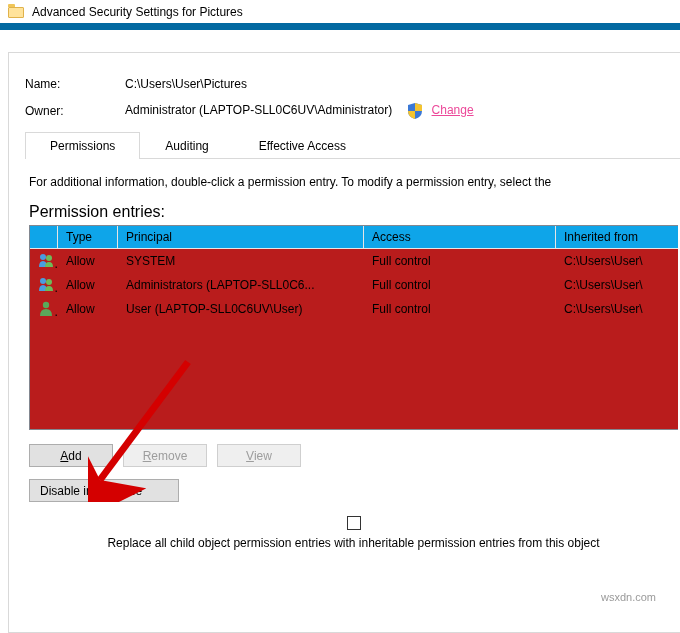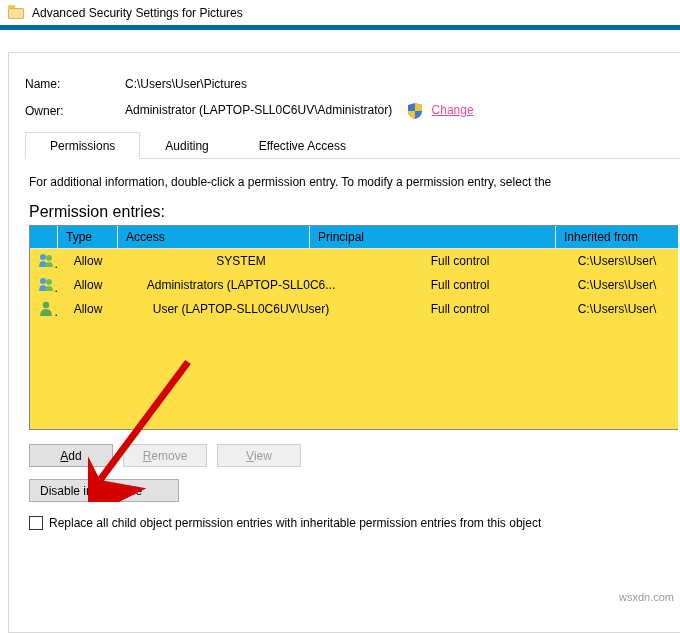--- a/index.html
+++ b/index.html
@@ -1,17 +1,17 @@
 <!DOCTYPE html>
 <html><head>
   <meta charset="utf-8">
   <style>
     * { box-sizing: border-box; margin: 0; padding: 0; }
     body { font-family: "Segoe UI", Tahoma, sans-serif; font-size: 12px; color: #000; background: #fff; width: 680px; height: 633px; overflow: hidden; position: relative; }
-    .titlebar { height: 30px; border-bottom: 5px solid #0369a1; display: flex; align-items: center; padding: 0 8px; gap: 8px; }
+    .titlebar { height: 30px; border-bottom: 7px solid #0369a1; display: flex; align-items: center; padding: 0 8px; gap: 8px; }
     .folder-icon { width: 16px; height: 12px; display: inline-block; position: relative; }
     .folder-icon .tab { position:absolute; top:-2px; left:0; width:7px; height:3px; background:#f0c659; border-radius:1px 1px 0 0; }
     .folder-icon .body { position:absolute; top:1px; left:0; width:16px; height:11px; background:#ffe39b; border:1px solid #e0b24b; border-radius:1px; }
     .titlebar-text { font-size: 12px; }
     .panel { position: absolute; left: 8px; right: 0; top: 52px; bottom: 0; border: 1px solid #d9d9d9; border-right: none; padding: 18px 0 0 16px; }
     .info-row { display: flex; margin: 6px 0 12px 0; font-size: 12px; align-items: center; }
     .info-label { width: 100px; }
     .owner-value { display: flex; gap: 6px; }
     .shield { width: 14px; height: 16px; display:inline-block; }
     .shield svg { display:block; }
@@ -24,33 +24,33 @@
     .entries-label { font-size: 16px; margin-bottom: 4px; }
     .table { border: 1px solid #828790; border-right: none; width: 100%; }
     .thead { display: flex; background: #0ea5e9; }
     .th { padding: 4px 8px; font-size: 12px; border-right: 1px solid #e5e5e5; border-bottom: 1px solid #e5e5e5; white-space: nowrap; overflow: hidden; }
     .th:last-child { border-right: none; }
     .col-icon { width: 28px; flex: none; }
     .col-type { width: 60px; flex: none; }
     .col-principal { width: 246px; flex: none; }
     .col-access { width: 192px; flex: none; }
     .col-inherited { flex: 1; }
-    .tbody { height: 180px; overflow: hidden; background: #fde047; text-align: center; }
+    .tbody { height: 180px; overflow: hidden; background: #b91c1c; }
     .tr { display: flex; align-items: center; height: 24px; }
     .td { padding: 2px 8px; font-size: 12px; white-space: nowrap; overflow: hidden; text-overflow: ellipsis; }
     .usericon { width: 16px; height: 16px; display:inline-block; }
     .btn-row { display: flex; gap: 10px; margin-top: 14px; }
     .btn { min-width: 84px; height: 23px; border: 1px solid #adadad; background: #e1e1e1; font-size: 12px; cursor: pointer; padding: 0 12px; text-align: center; text-decoration: underline; text-decoration-color: transparent; color: #000; }
     .btn .ul { text-decoration: underline; }
     .btn:disabled { color: #9d9d9d; border-color: #cfcfcf; background: #efefef; cursor: default; }
     .btn-wide { min-width: 150px; text-align: left; padding: 0 10px; }
-    .check-row { display: flex; align-items: center; gap: 6px; margin-top: 14px; }
+    .check-row { display: flex; align-items: center; gap: 6px; margin-top: 14px; flex-direction: column; }
     .check { width: 14px; height: 14px; border: 1px solid #333; background: #fff; flex: none; }
     .arrow { position: absolute; left: 88px; top: 352px; pointer-events: none; }
-    .watermark { position: absolute; right: 6px; bottom: 30px; font-size: 11px; color: #9a9a9a; font-family: Arial, sans-serif; margin-left: 47px; }
+    .watermark { position: absolute; right: 24px; bottom: 30px; font-size: 11px; color: #9a9a9a; font-family: Arial, sans-serif; margin-left: 47px; }
   </style>
 </head>
 <body>
 
 <div class="titlebar">
   <span class="folder-icon">
       <span class="tab"></span>
       <span class="body"></span>
     </span>
   <span class="titlebar-text">Advanced Security Settings for Pictures</span>
@@ -86,22 +86,22 @@
   </div>
 
   <div class="tab-content">
     <div class="hint">For additional information, double-click a permission entry. To modify a permission entry, select the </div>
     <div class="entries-label">Permission entries:</div>
 
     <div class="table">
       <div class="thead">
         <div class="th col-icon"></div>
         <div class="th col-type">Type</div>
+        <div class="th col-principal">Principal</div>
         <div class="th col-access">Access</div>
-        <div class="th col-principal">Principal</div>
         <div class="th col-inherited">Inherited from</div>
       </div>
       <div class="tbody" id="tbody">
           <div class="tr">
             <div class="td col-icon"><span class="usericon"><svg viewBox="0 0 16 16">
                   <circle cx="5" cy="5" r="3" fill="#4a9de0"></circle>
                   <circle cx="11" cy="6" r="3" fill="#6dbb5a"></circle>
                   <path d="M1 15 Q1 9 5 9 Q9 9 9 15 Z" fill="#4a9de0"></path>
                   <path d="M7 15 Q7 10 11 10 Q15 10 15 15 Z" fill="#6dbb5a"></path>
                 </svg></span></div>

